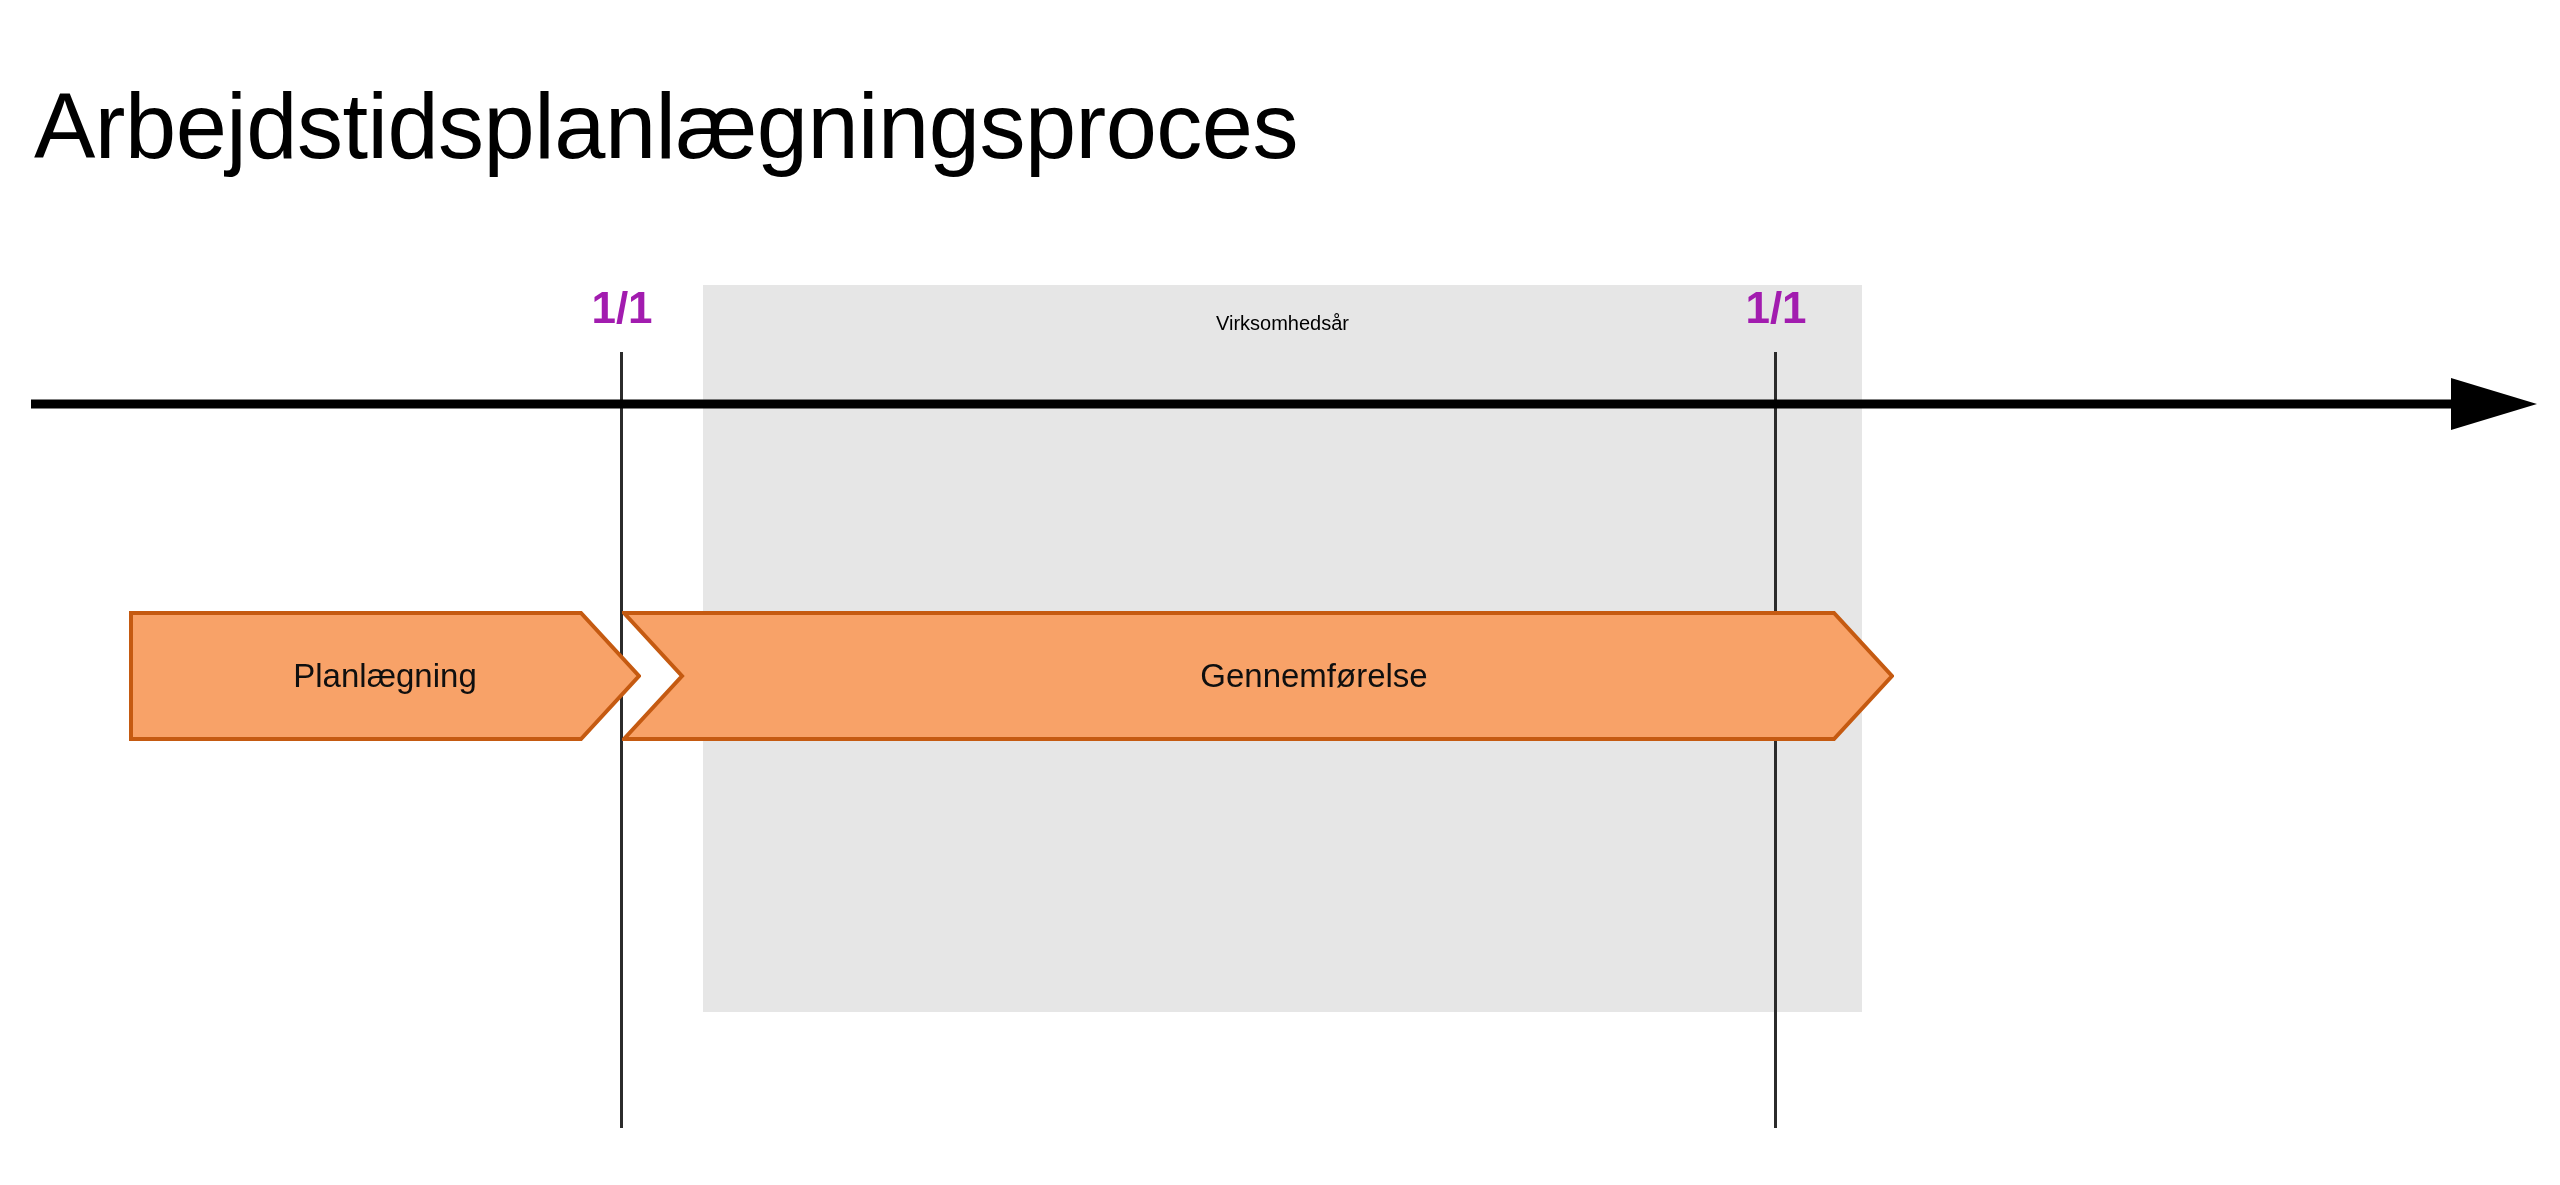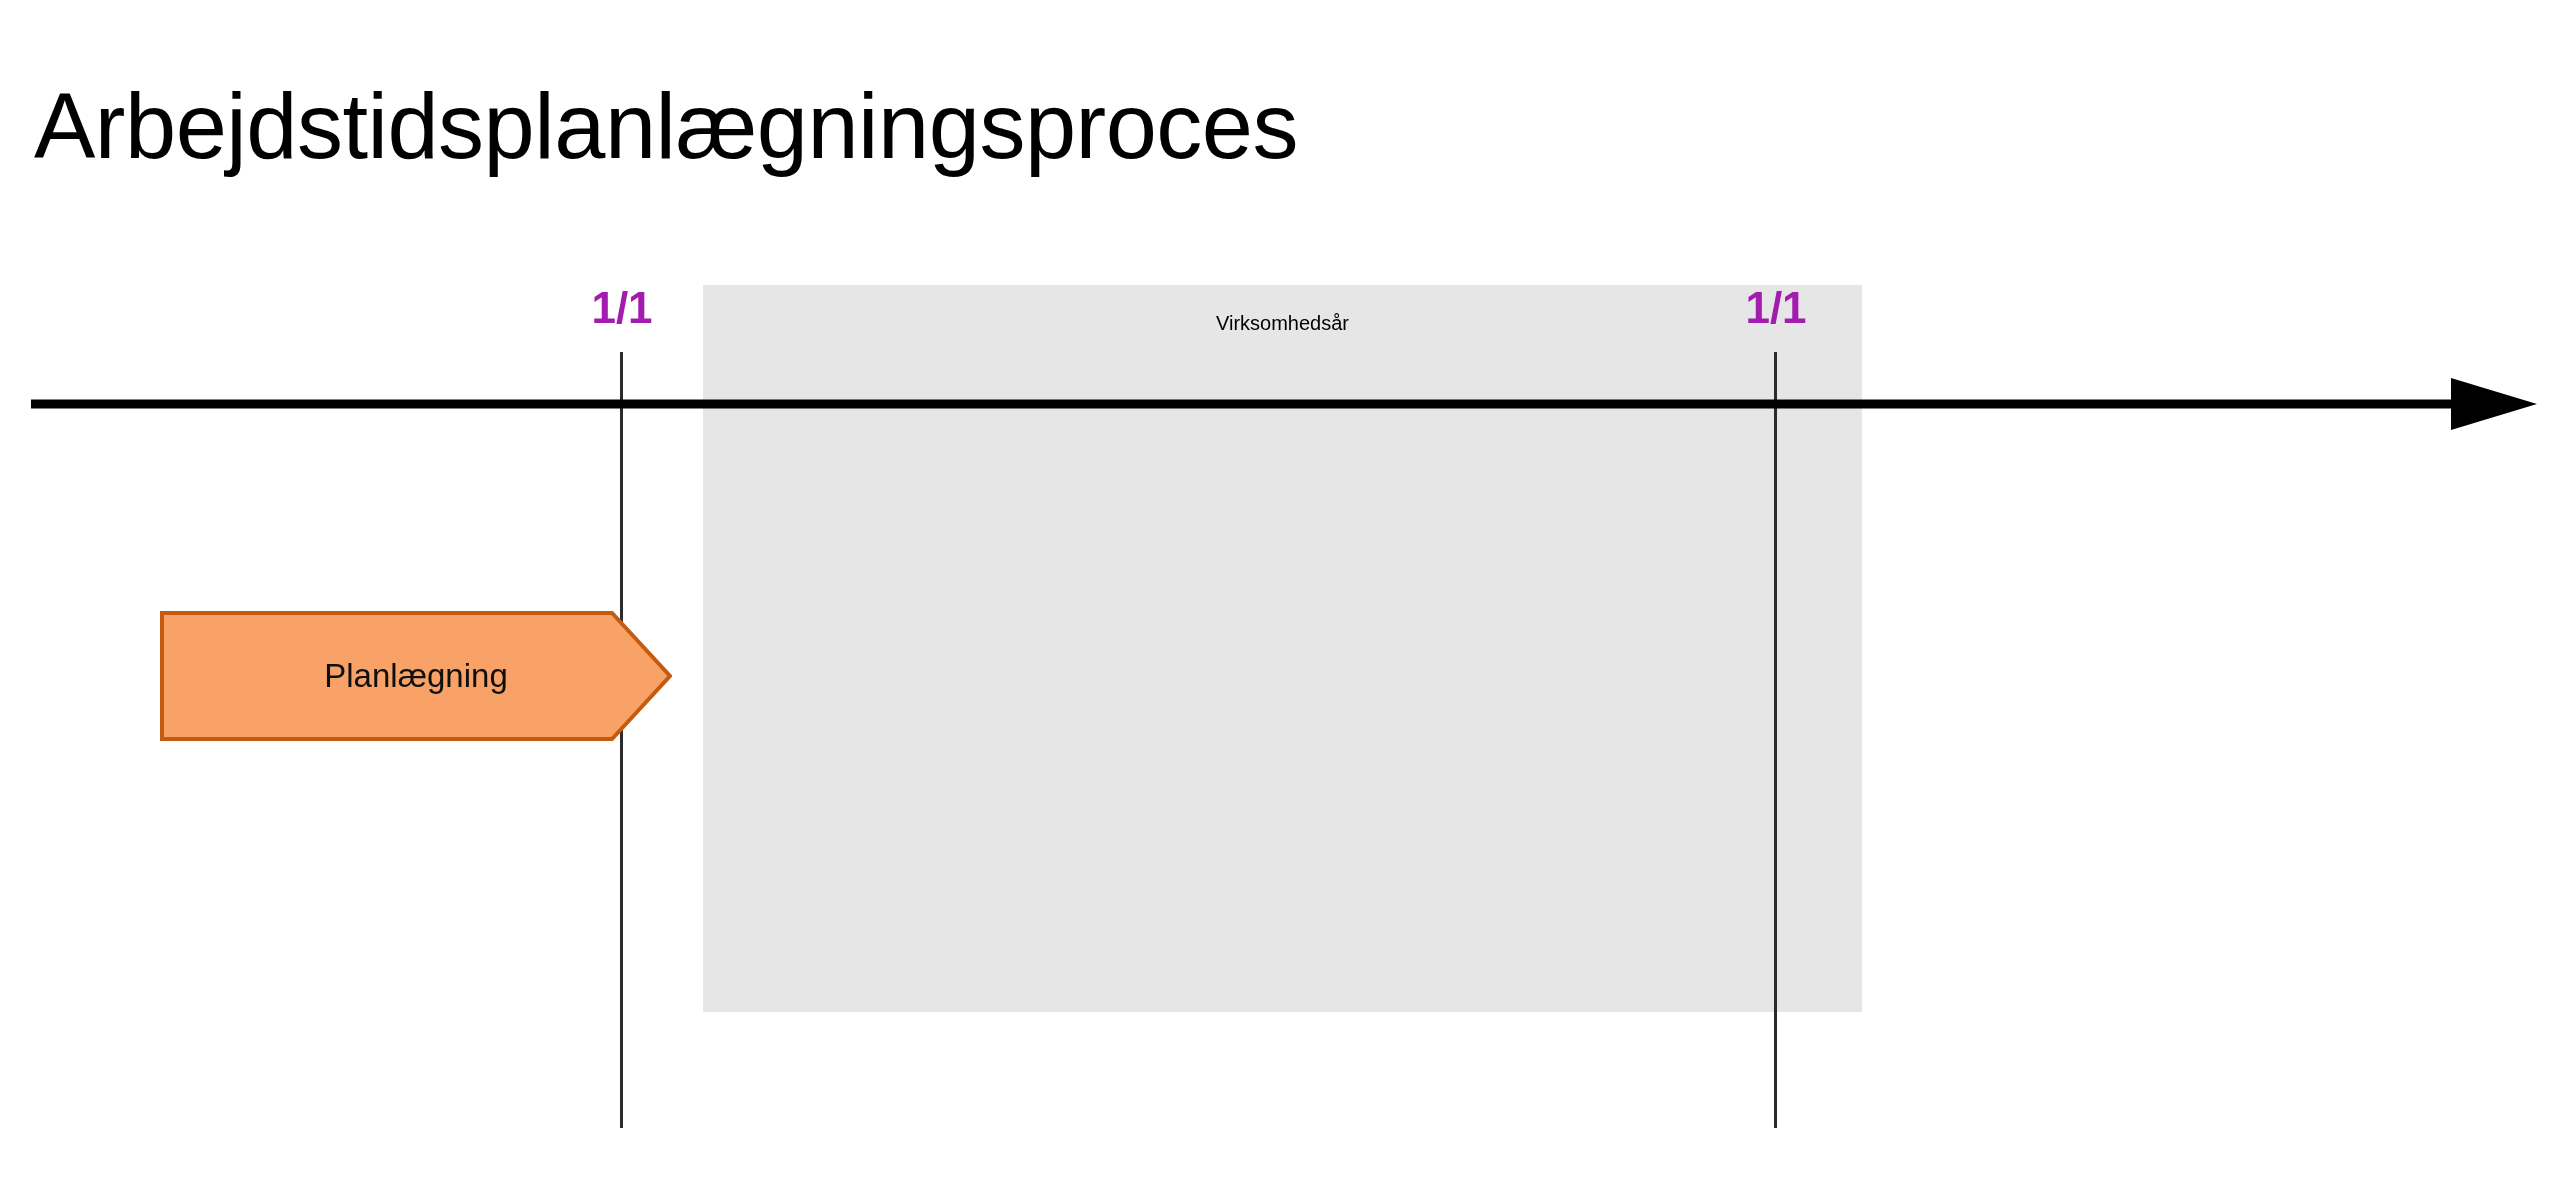--- a/index.html
+++ b/index.html
@@ -92,21 +92,21 @@
     width: 100%;
     height: 100%;
     display: flex;
     align-items: center;
     justify-content: center;
     font-size: 33px;
     color: #0f0f0f;
     white-space: nowrap;
     pointer-events: none;
   }
-  #chevron-planning    { left: 160px; width: 512px; }
+  #chevron-planning    { left: 129px; width: 512px; }
   #chevron-planning .chevron-label { justify-content: center; padding-right: 56px; }
   #chevron-execution   { left: 622px; width: 1272px; }
   #chevron-execution .chevron-label { justify-content: center; padding-left: 56px; padding-right: 56px; }
   #chevron-reconcile   { left: 1890px; width: 560px; }
   #chevron-reconcile .chevron-label { justify-content: center; padding-left: 56px; padding-right: 40px; }
 </style>
 </head>
 <body>
 
 <div id="slide">
@@ -132,15 +132,21 @@
     </svg>
   </div>
 
   <div id="chevron-planning" class="chevron">
     <svg width="512" height="130" viewBox="0 0 512 130" xmlns="http://www.w3.org/2000/svg">
       <polygon points="2,2 452,2 510,65 452,128 2,128" fill="#f8a268" stroke="#c55a11" stroke-width="4" stroke-linejoin="miter"></polygon>
     </svg>
     <div class="chevron-label">Planlægning</div>
   </div>
 
+  <div id="chevron-execution" class="chevron">
+    <svg width="1272" height="130" viewBox="0 0 1272 130" xmlns="http://www.w3.org/2000/svg">
+      <polygon points="2,2 1212,2 1270,65 1212,128 2,128 60,65" fill="#f8a268" stroke="#c55a11" stroke-width="4" stroke-linejoin="miter"></polygon>
+    </svg>
+    <div class="chevron-label">Gennemførelse</div>
+  </div>
 
 
 </div>
 
 </body></html>

